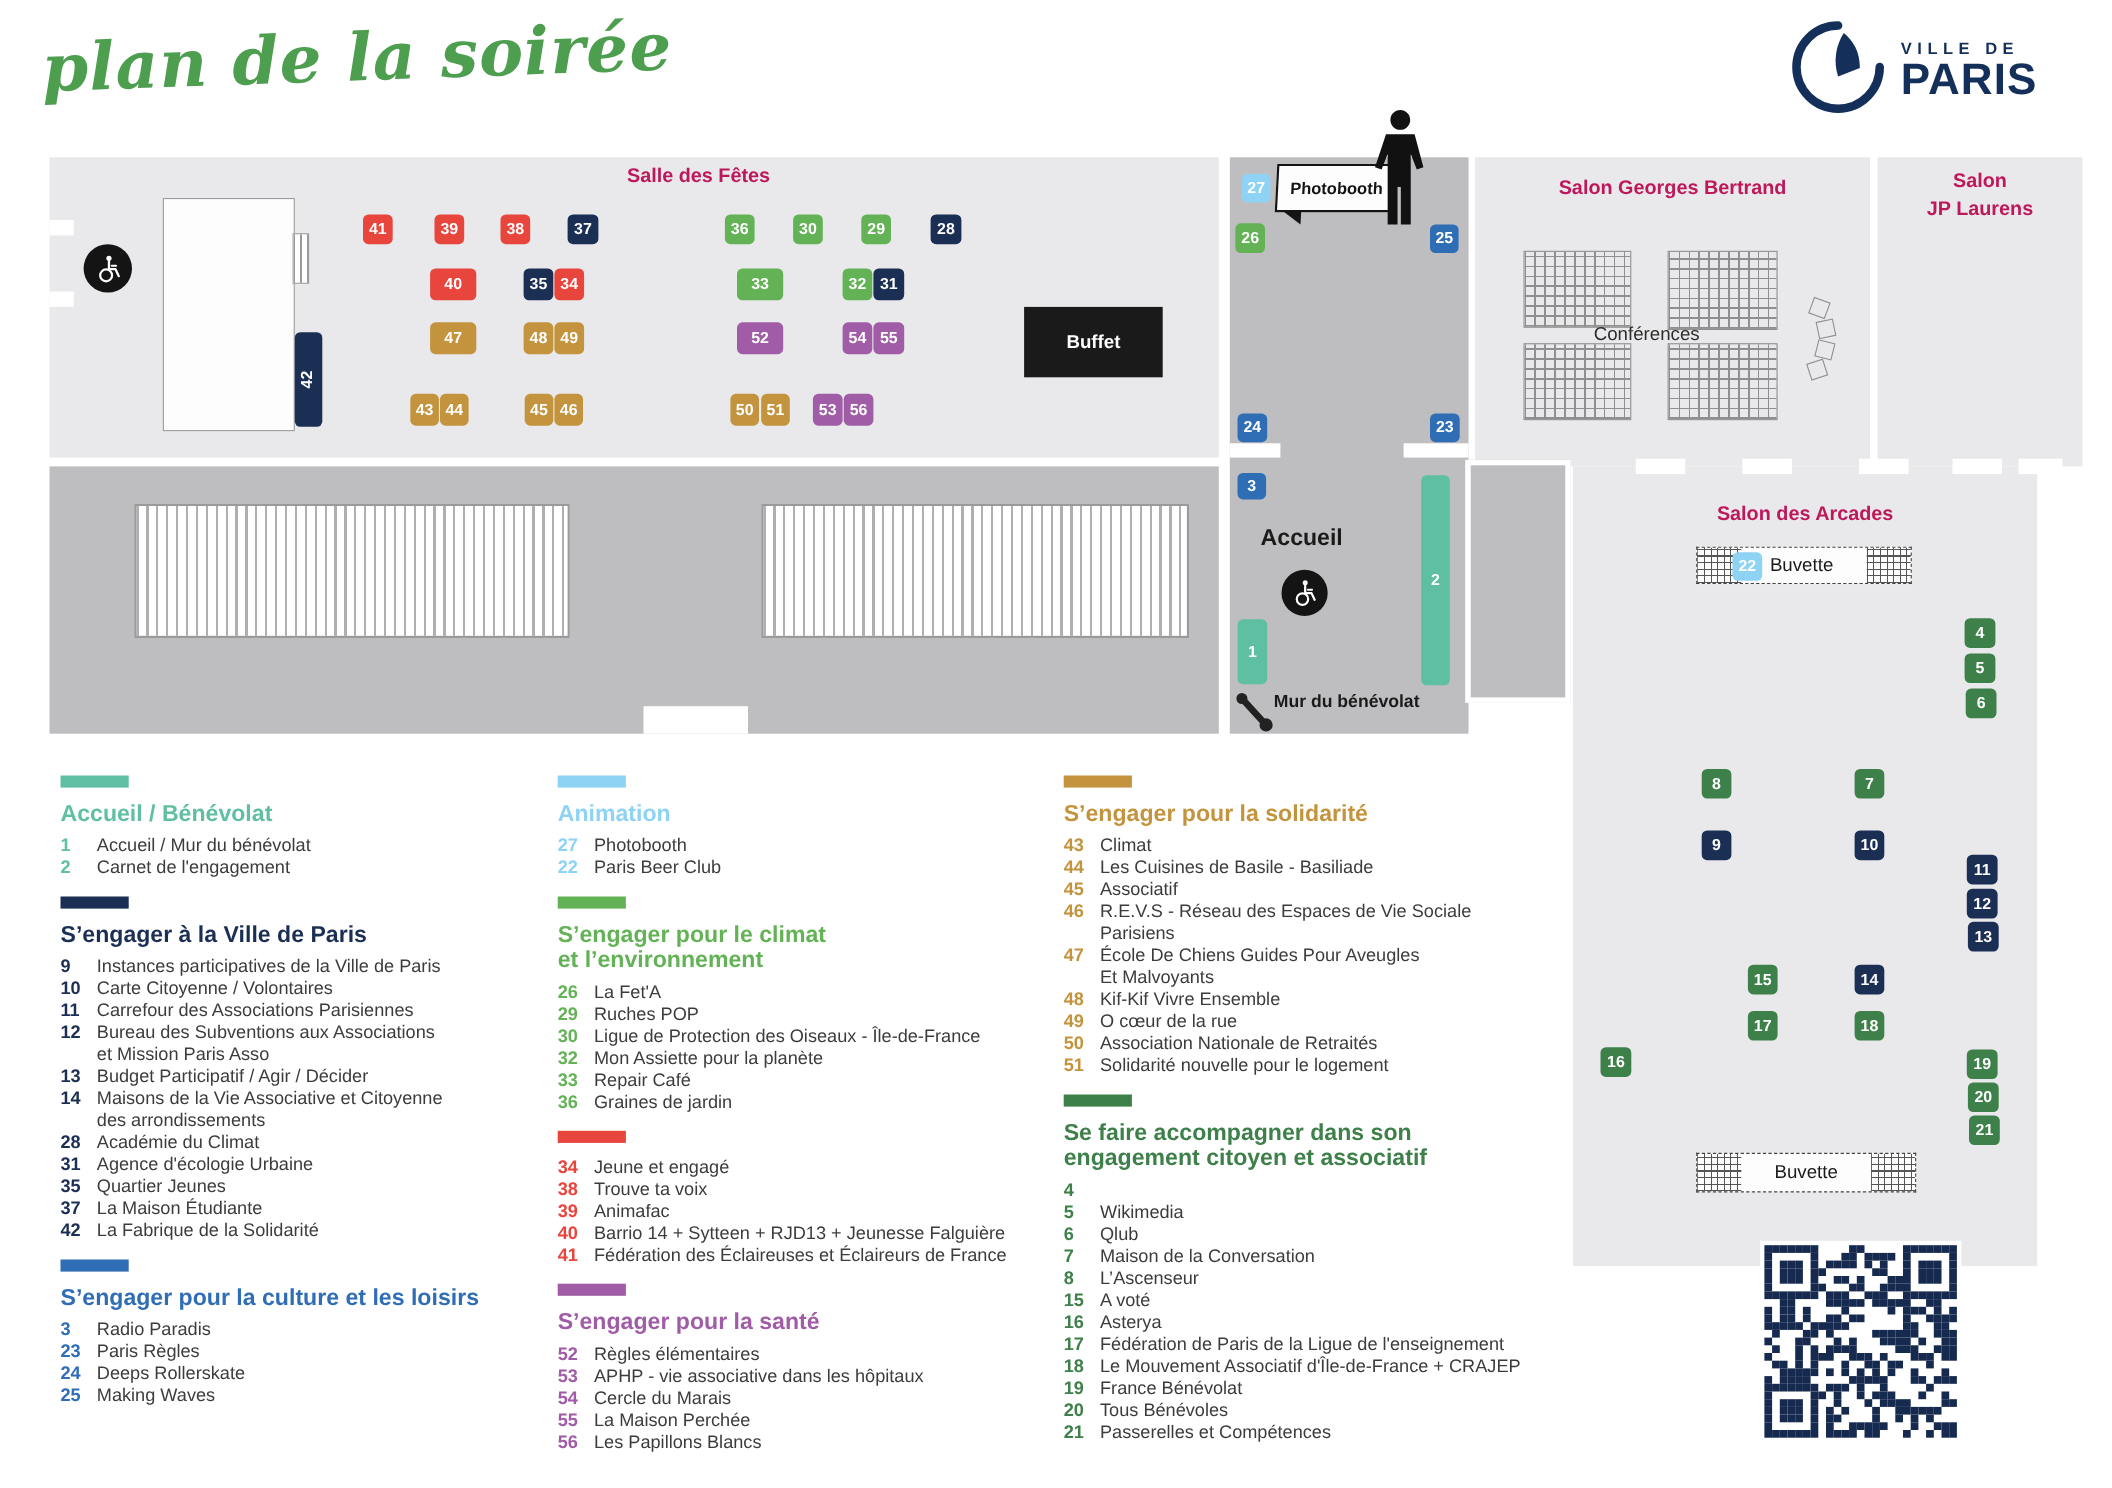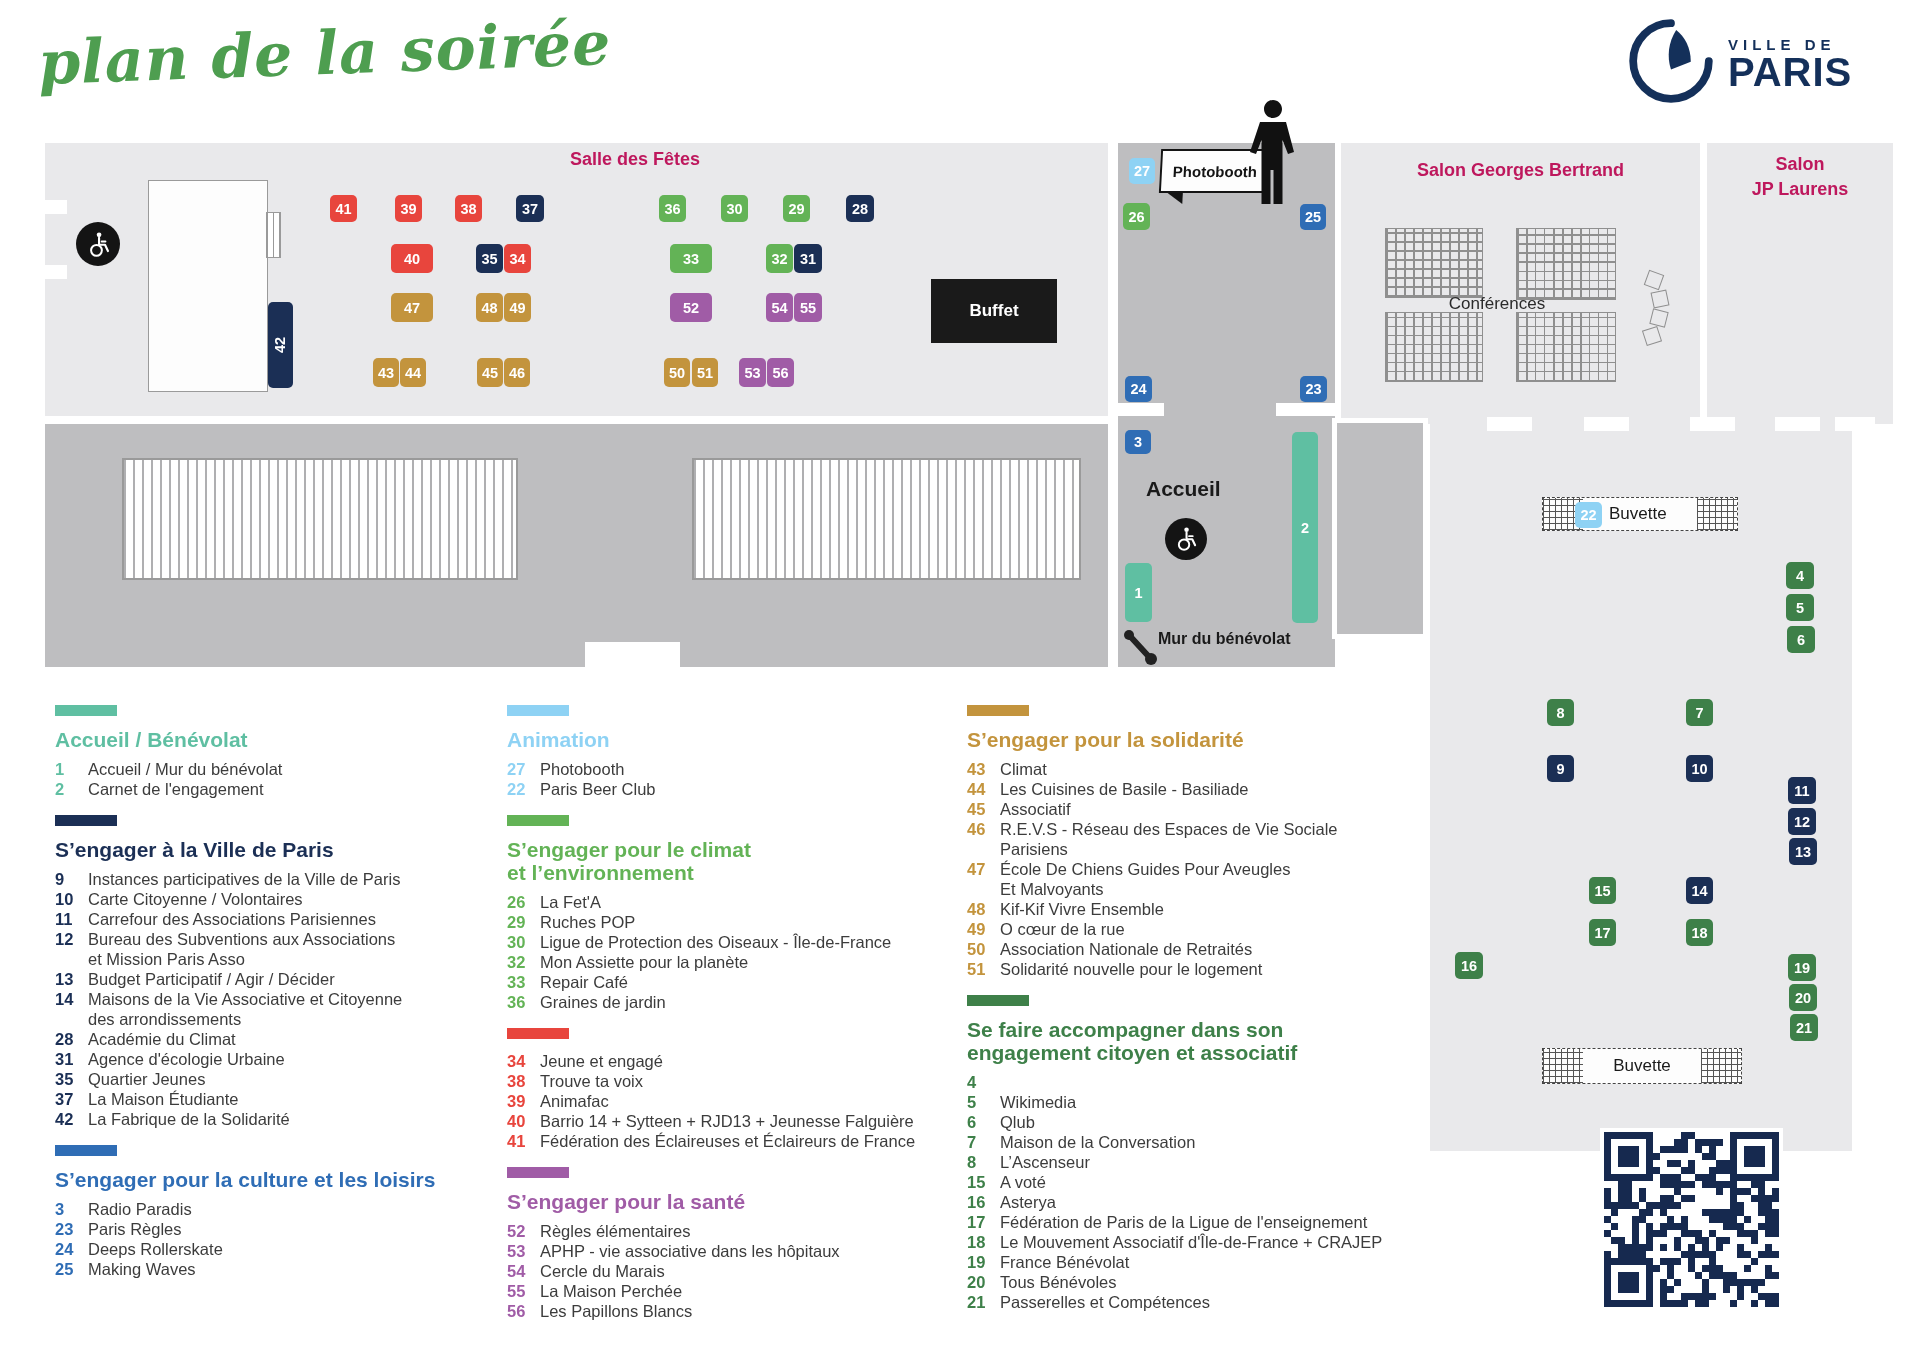--- a/index.html
+++ b/index.html
@@ -146,20 +146,21 @@
   <div class="chairs" style="left:1516px;top:312px;width:98px;height:68px"></div>
   <div class="small-label" style="left:1437px;top:294px;width:120px;text-align:center">Conférences</div>
   <div class="tilt" style="left:1646px;top:272px;transform:rotate(20deg)"></div>
   <div class="tilt" style="left:1652px;top:291px;transform:rotate(-12deg)"></div>
   <div class="tilt" style="left:1651px;top:310px;transform:rotate(14deg)"></div>
   <div class="tilt" style="left:1644px;top:328px;transform:rotate(-18deg)"></div>
 
   <div class="room-title" style="left:1707px;top:152px;width:186px">Salon
 JP Laurens</div>
 
+  <div class="room-title" style="left:1430px;top:455px;width:422px">Salon des Arcades</div>
   <div class="buvette" style="left:1542px;top:497px;width:196px;height:34px;padding-left:66px;box-sizing:border-box">
     <span class="buv-badge">22</span>
     <span>Buvette</span>
   </div>
   <div class="buvette" style="left:1542px;top:1048px;width:198px;height:34px;justify-content:center">
     <span>Buvette</span>
   </div>
 
   <div>
       <div class="booth" style="left: 330px; top: 195px; width: 27px; height: 27px; background: rgb(232, 69, 61);">

